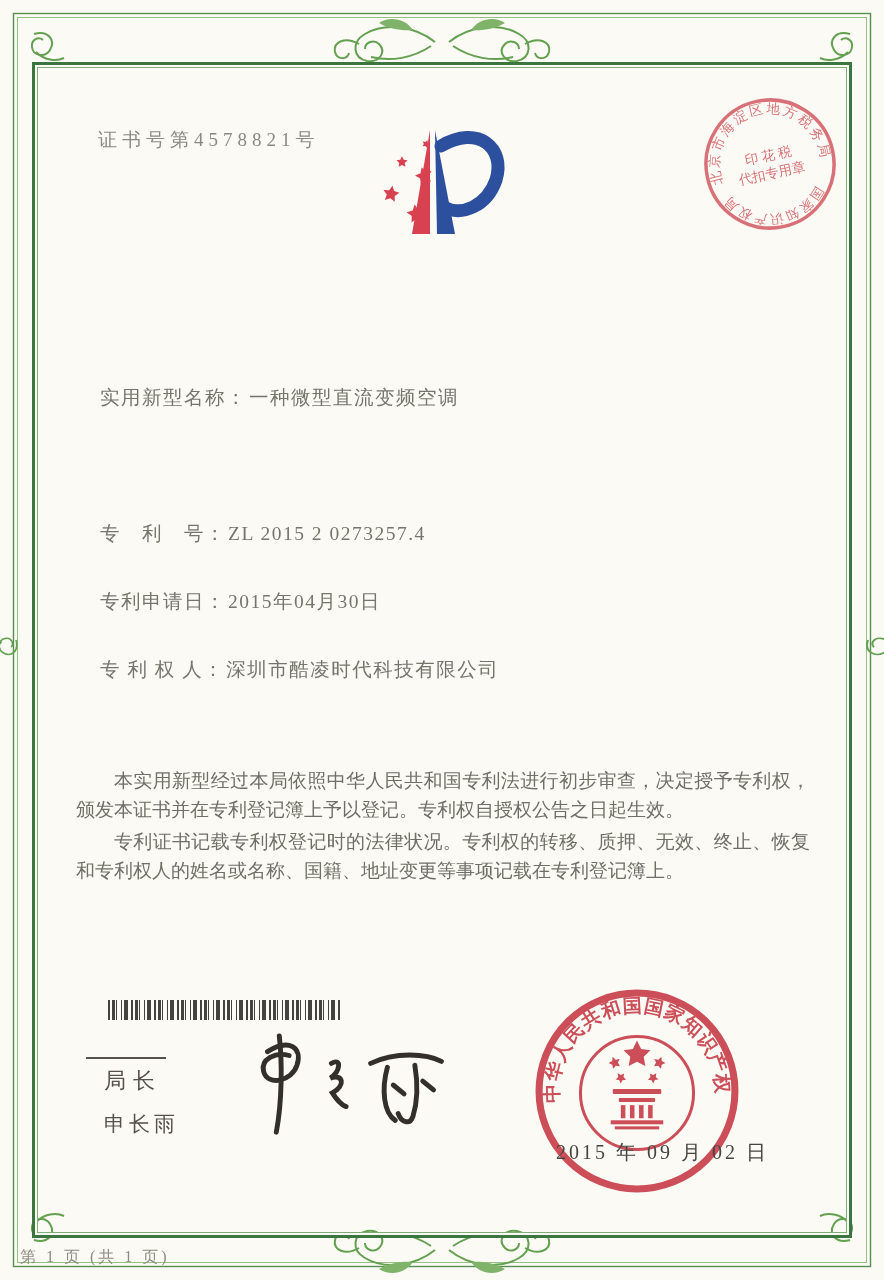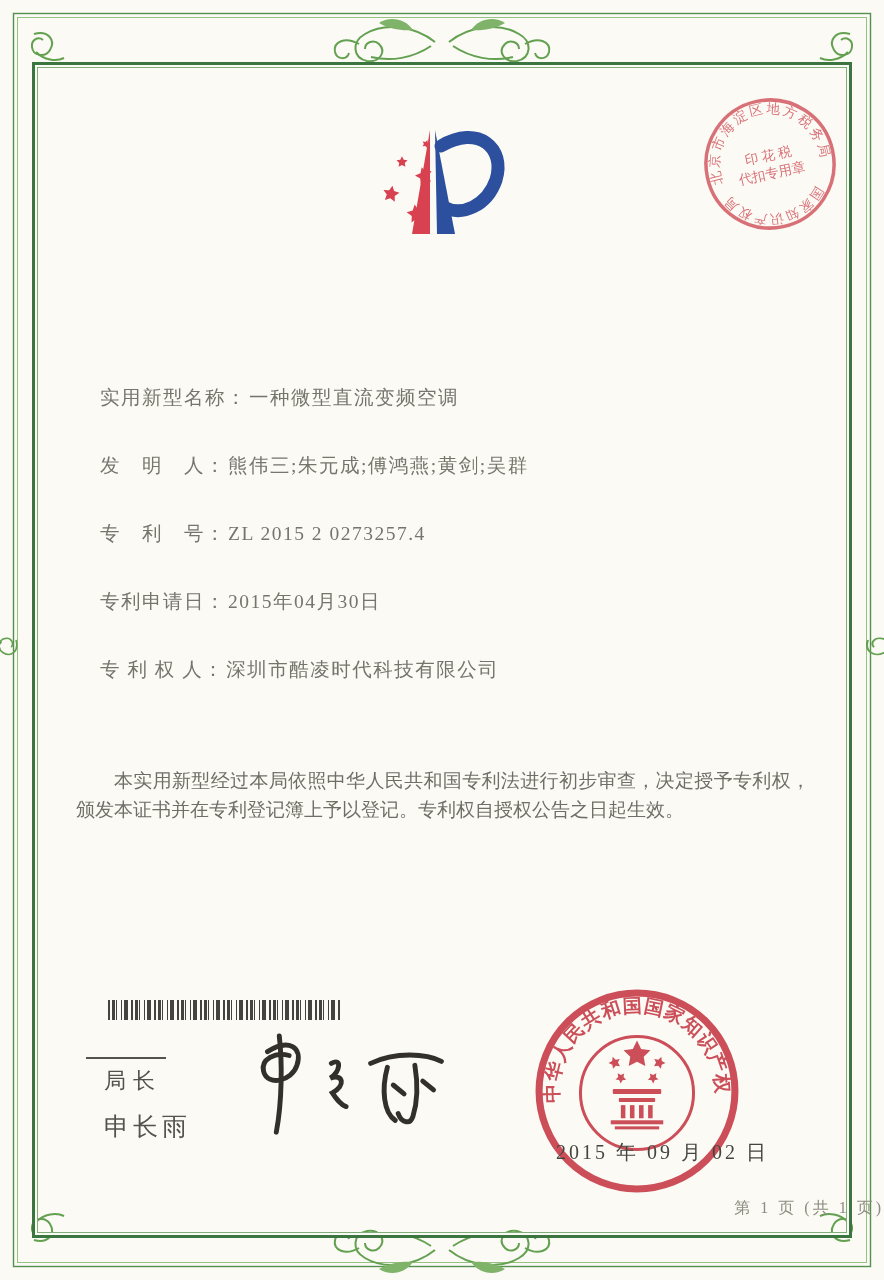--- a/index.html
+++ b/index.html
@@ -30,27 +30,27 @@
   .body-text p{margin:4px;text-indent:2em;}
   
   .barcode{left:108px;top:1000px;width:232px;height:20px;
     background:repeating-linear-gradient(90deg,
       #23231f 0 2px,transparent 2px 4px,#23231f 4px 7px,transparent 7px 8px,
       #23231f 8px 9px,transparent 9px 13px,#23231f 13px 14px,transparent 14px 16px,
       #23231f 16px 20px,transparent 20px 23px);
     opacity:.85;}
   .sig-rule{left:86px;top:1057px;width:80px;height:2px;background:#55524b;}
   .signer-title{left:104px;top:1066px;font-size:22px;color:#55524b;letter-spacing:7px;}
-  .signer-name{left:104px;top:1110px;font-size:25px;color:#55524b;letter-spacing:4px;}
+  .signer-name{left:104px;top:1110px;font-size:21px;color:#55524b;letter-spacing:4px;}
   #signature{left:238px;top:1028px;width:226px;height:112px;}
   #authority-seal{left:532px;top:986px;width:210px;height:210px;}
   .seal-date{left:556px;top:1139px;font-size:20px;color:#45453f;letter-spacing:3px;z-index:5;}
   #tax-seal{left:686px;top:80px;width:168px;height:168px;}
   #cnipa-logo{left:356px;top:122px;width:155px;height:118px;}
-  .footer{left:0;right:0;top:1198px;text-align:right;font-size:16px;color:#8c8c80;letter-spacing:3px;}
+  .footer{left:0;right:0;top:1247px;text-align:left;font-size:16px;color:#8c8c80;letter-spacing:3px;padding-left:20px;}
 </style>
 </head>
 <body>
 
 <div class="page">
 
   <svg id="ornaments" viewBox="0 0 884 1280">
     <defs>
       <g id="sc" fill="none" stroke="#63a050" stroke-width="2">
         <path d="M0,0 C20,-16 50,-20 70,-8 C84,0 82,16 68,19 C56,21 48,10 56,2 C61,-3 70,0 70,7"></path>
@@ -72,20 +72,21 @@
     <use href="#sp" transform="translate(34,34)"></use>
     <use href="#sp" transform="translate(850,34) scale(-1,1)"></use>
     <use href="#sp" transform="translate(34,1240) scale(1,-1)"></use>
     <use href="#sp" transform="translate(850,1240) scale(-1,-1)"></use>
     <use href="#sp" transform="translate(16,640) rotate(90) scale(0.8)"></use>
     <use href="#sp" transform="translate(868,640) rotate(-90) scale(-0.8,1)"></use>
   </svg>
 
   <div class="frame"></div>
 
+  <div class="abs cert-no">证书号第4578821号</div>
 
   <svg id="cnipa-logo" class="abs" viewBox="0 0 155 118">
     <defs>
       <path id="st" d="M0,-10 L2.94,-4.05 L9.51,-3.09 L4.76,1.55 L5.88,8.09 L0,5 L-5.88,8.09 L-4.76,1.55 L-9.51,-3.09 L-2.94,-4.05 Z"></path>
     </defs>
     <g fill="#d8414f">
       <use href="#st" transform="translate(70,22) scale(0.42) rotate(20)"></use>
       <use href="#st" transform="translate(46,40) scale(0.58)"></use>
       <use href="#st" transform="translate(68,54) scale(0.9) rotate(-15)"></use>
       <use href="#st" transform="translate(35,72) scale(0.85) rotate(10)"></use>
@@ -111,35 +112,33 @@
       </text>
       <text x="84" y="80" text-anchor="middle" font-size="13.5" fill="#d05058" font-family="'Liberation Serif',serif">印 花 税</text>
       <text x="84" y="98" text-anchor="middle" font-size="13.5" fill="#d05058" font-family="'Liberation Serif',serif">代扣专用章</text>
     </g>
   </svg>
 
 
   <div class="abs field" id="f0">
     <span class="lbl">实用新型名称：</span><span>一种微型直流变频空调</span>
   </div>
-  <div class="abs field" id="f1">
-    <span class="lbl">发　明　人：</span><span>熊伟三;朱元成;傅鸿燕;黄剑;吴群</span>
-  </div>
   <div class="abs field" id="f2">
     <span class="lbl">专　利　号：</span><span>ZL 2015 2 0273257.4</span>
   </div>
   <div class="abs field" id="f3">
     <span class="lbl">专利申请日：</span><span>2015年04月30日</span>
   </div>
   <div class="abs field" id="f4">
     <span class="lbl">专 利 权 人：</span><span>深圳市酷凌时代科技有限公司</span>
   </div>
 
   <div class="abs body-text">
     <p>本实用新型经过本局依照中华人民共和国专利法进行初步审查，决定授予专利权，颁发本证书并在专利登记簿上予以登记。专利权自授权公告之日起生效。</p>
+    <p>专利证书记载专利权登记时的法律状况。专利权的转移、质押、无效、终止、恢复和专利权人的姓名或名称、国籍、地址变更等事项记载在专利登记簿上。</p>
   </div>
 
   <div class="abs barcode"></div>
 
   <div class="abs sig-rule"></div>
   <div class="abs signer-title">局长</div>
   <div class="abs signer-name">申长雨</div>
 
   <svg id="signature" class="abs" viewBox="0 0 230 110">
     <g fill="none" stroke="#33302b" stroke-width="5" stroke-linecap="round">

